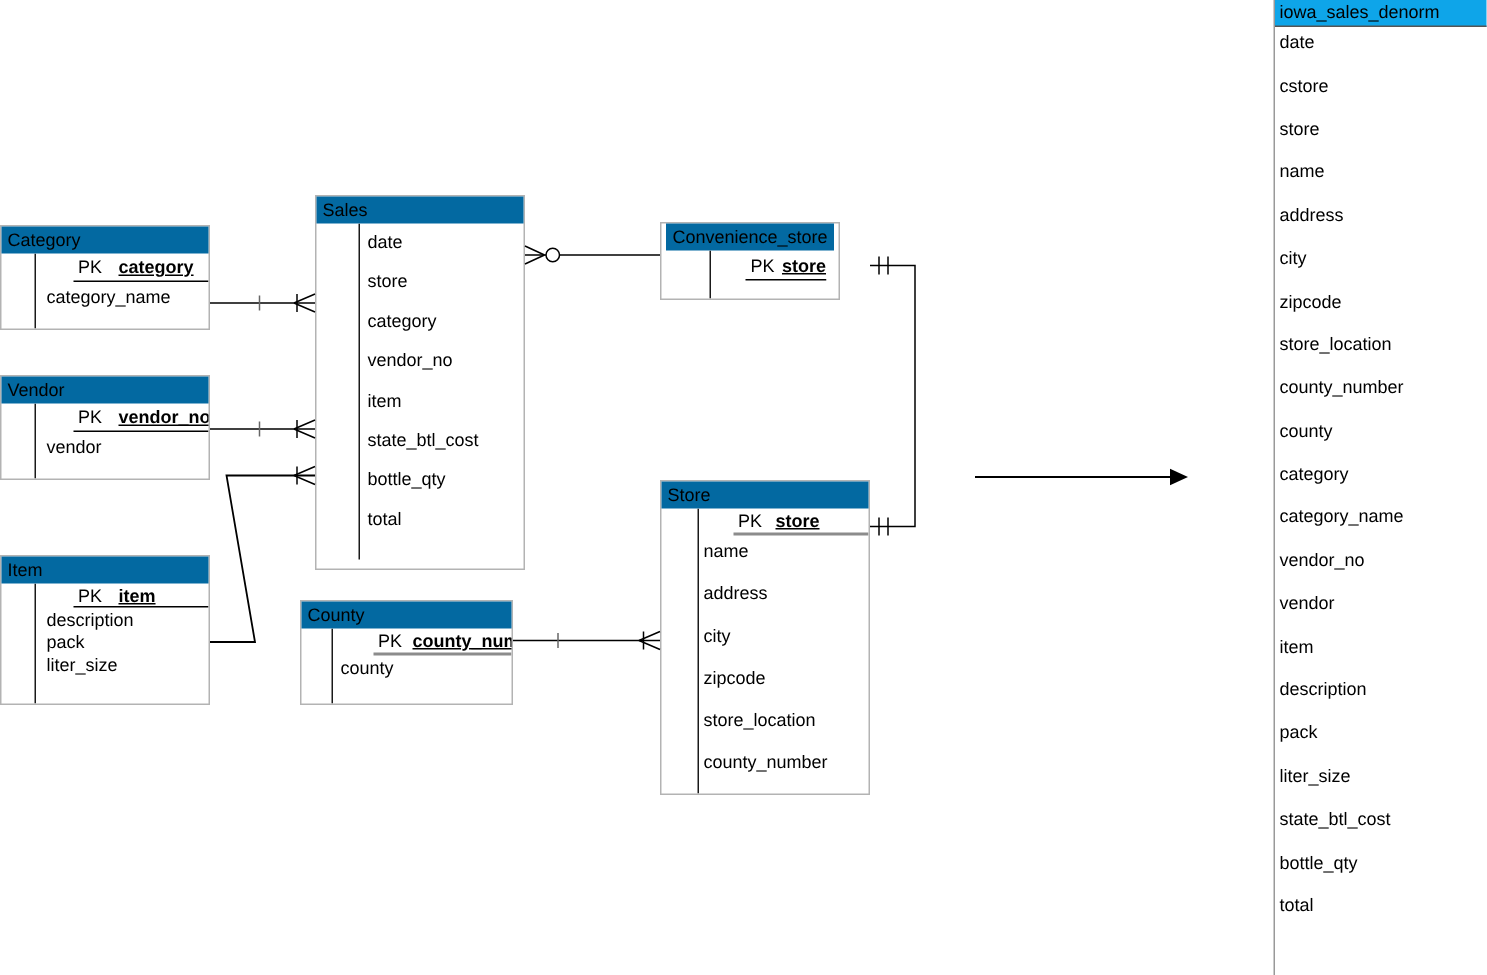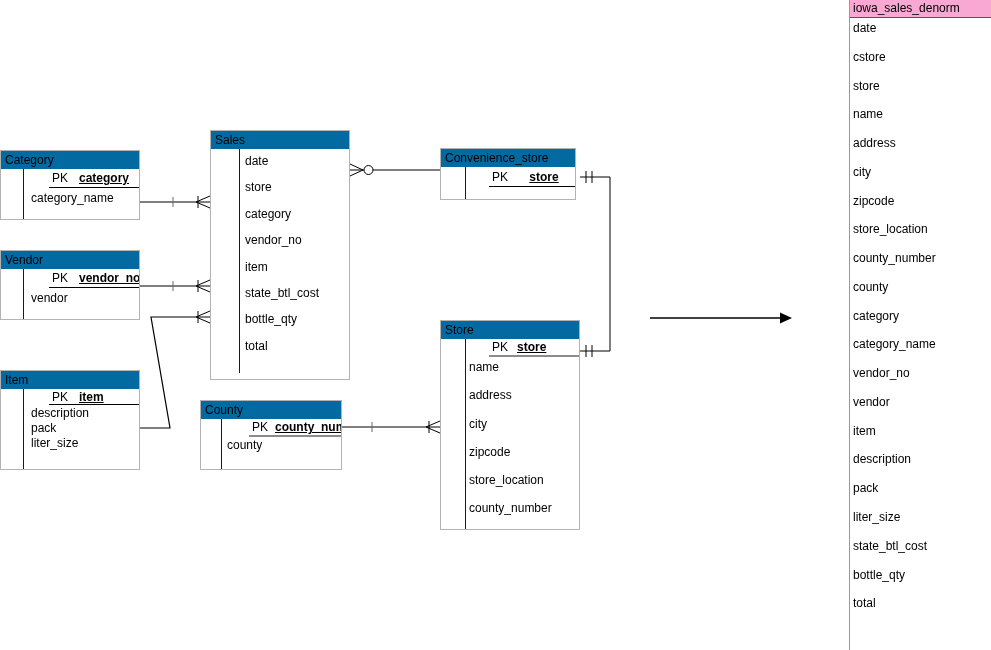--- a/index.html
+++ b/index.html
@@ -52,21 +52,21 @@
   .t-county .vdiv{left:20px;}
   .t-county .pkrow{height:18px;padding-left:26px;border-bottom:2px solid #8c8c8c;}
   .t-county .frow{height:16px;padding-left:26px;}
 
   
   .denorm{
     position:absolute;left:849px;top:0;width:142px;height:650px;
     box-sizing:border-box;border-left:1px solid #999;background:#fff;
   }
   .denorm-h{
-    height:17px;line-height:17px;background:#f9a8d4;
+    height:17px;line-height:17px;background:#0ea5e9;
     border-bottom:1px solid #555;padding-left:3px;white-space:nowrap;overflow:hidden;
   }
   .denorm-row{height:28.77px;box-sizing:border-box;padding:3px 0 0 3px;line-height:14px;white-space:nowrap;}
 
   svg.overlay{position:absolute;left:0;top:0;pointer-events:none;}
 </style>
 </head>
 <body>
 
 <div class="tbl t-cat" style="left:0px;top:150px;width:140px;height:70px;">
@@ -115,21 +115,21 @@
     <div class="frow">store</div>
     <div class="frow">category</div>
     <div class="frow">vendor_no</div>
     <div class="frow">item</div>
     <div class="frow">state_btl_cost</div>
     <div class="frow">bottle_qty</div>
     <div class="frow">total</div>
   </div>
 </div>
 
-<div class="tbl t-cstore" style="left:440px;top:148px;width:136px;height:52px;">
+<div class="tbl t-cstore" style="left:440px;top:148px;width:120px;height:52px;align-items:center;">
   <div class="tbl-h">Convenience_store</div>
   <div class="tbl-body">
     <div class="vdiv"></div>
     <div class="pkrow">
       <span class="pklabel">PK</span>
       <span class="pkval">store</span>
     </div>
   </div>
 </div>
 

